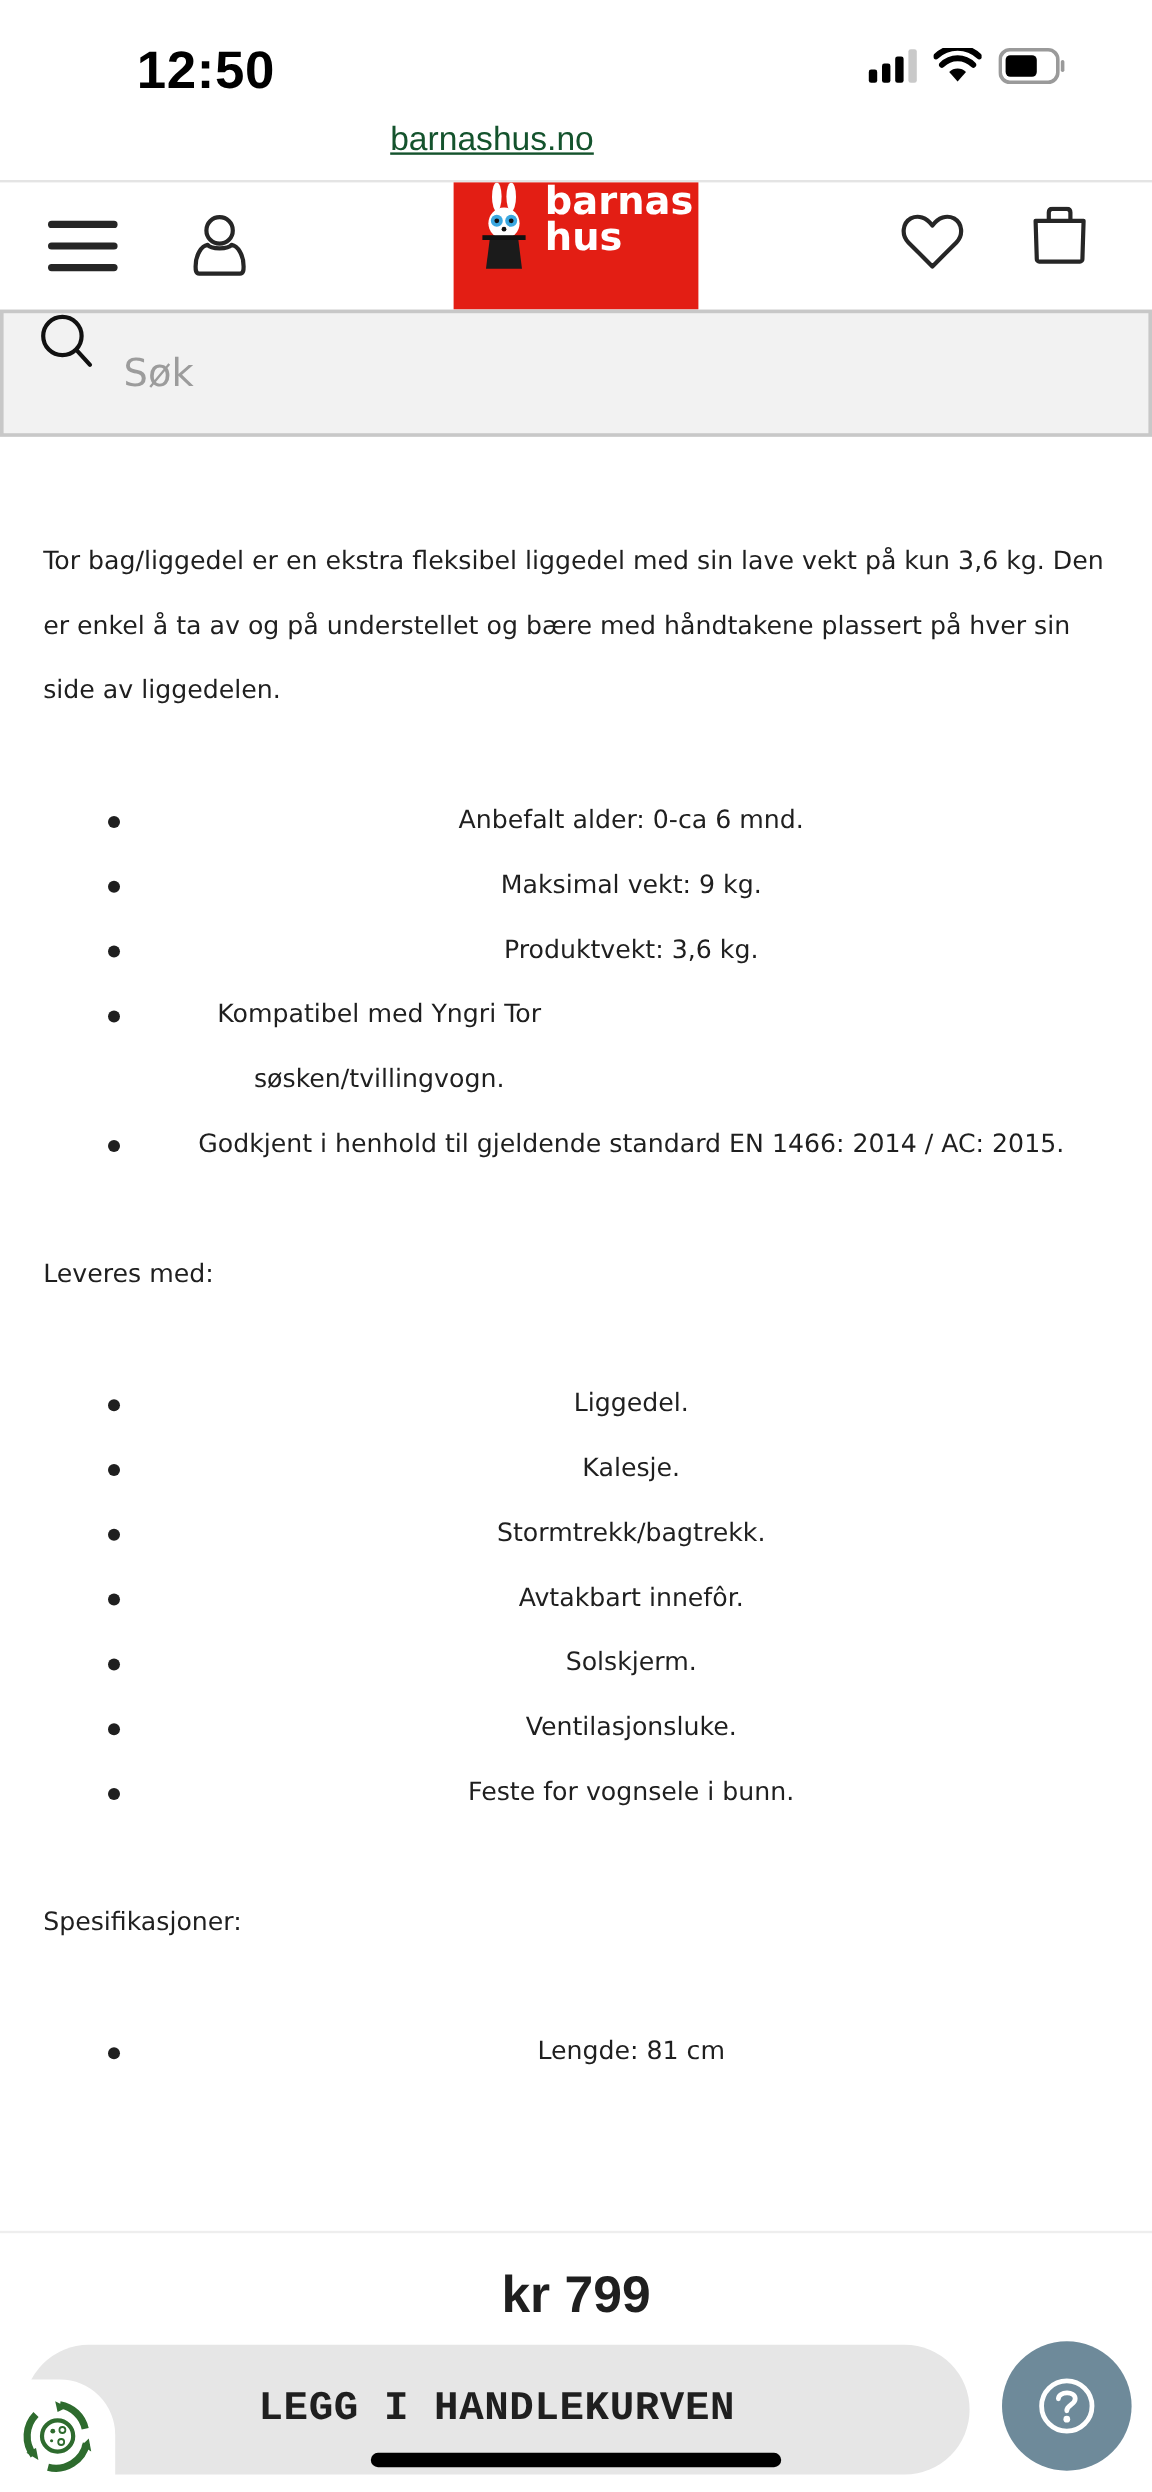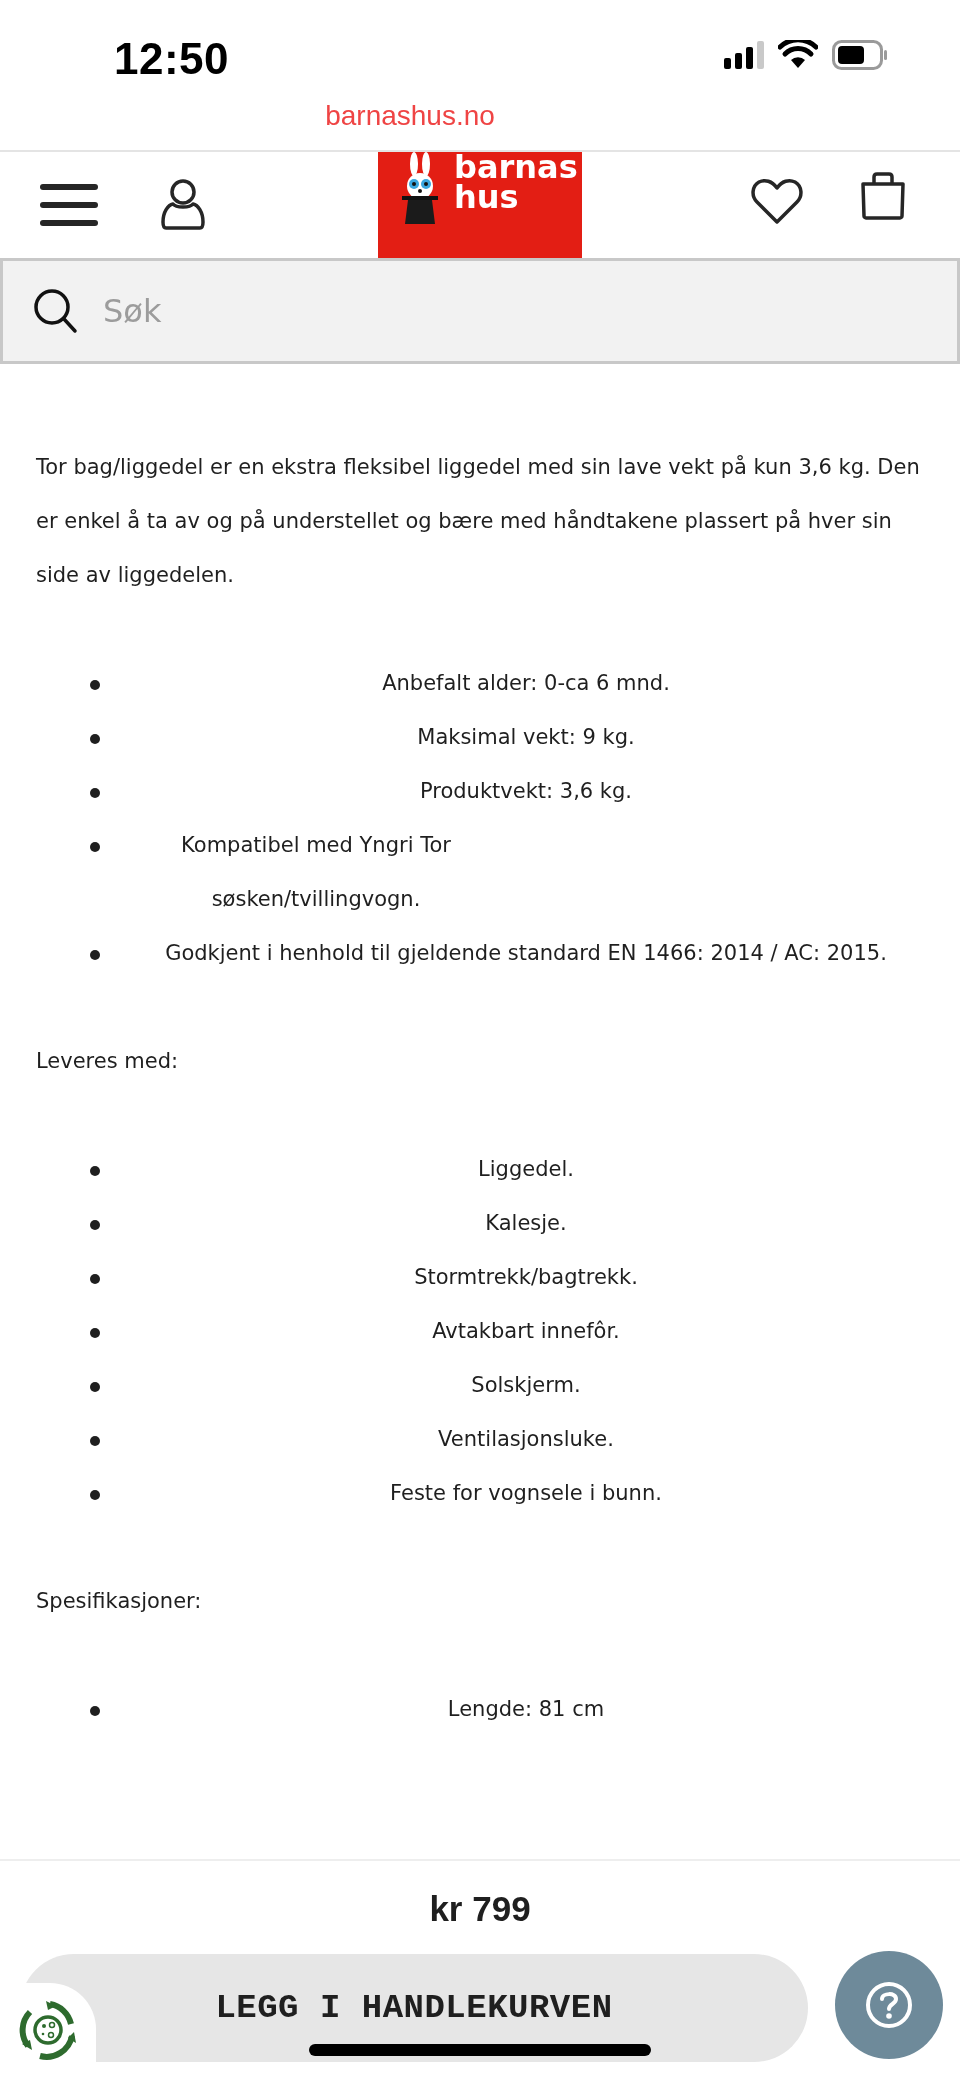--- a/index.html
+++ b/index.html
@@ -6,48 +6,48 @@
     html, body { width: 960px; height: 2077px; overflow: hidden; background: #ffffff; }
     body { font-family: "Liberation Sans", "DejaVu Sans", sans-serif; color: #1f1f1f; position: relative; }
 
     
     .status-bar { position: absolute; top: 0; left: 0; width: 960px; height: 110px; }
     .status-time { position: absolute; left: 114px; top: 34px; font-size: 44px; font-weight: 700; color: #000; letter-spacing: 0.5px; }
     .status-icons { position: absolute; right: 72px; top: 40px; display: flex; align-items: center; gap: 14px; }
     .signal { display: flex; align-items: flex-end; gap: 4px; height: 28px; }
     .signal span { width: 7px; background: #000; border-radius: 2px; display: block; }
     .signal span.dim { background: #c9c9c9; }
-    .url-bar { position: absolute; top: 100px; width: 820px; text-align: center; font-size: 28px; color: #ef4444; }
+    .url-bar { position: absolute; top: 100px; width: 820px; text-align: center; font-size: 28px; color: #14532d; text-decoration: underline; }
 
     
     .site-header { position: absolute; top: 150px; left: 0; width: 960px; height: 108px; border-top: 2px solid #e4e4e4; background: #fff; }
     .hamburger { position: absolute; left: 40px; top: 32px; width: 58px; height: 44px; }
     .hamburger span { display: block; height: 6px; background: #262626; border-radius: 3px; margin-bottom: 12px; }
     .account-icon { position: absolute; left: 160px; top: 26px; width: 46px; height: 54px; }
     .logo { position: absolute; left: 378px; top: 0; width: 204px; height: 106px; background: #e31e14; display: flex; padding-left: 22px; }
     .logo-text { color: #fff; font-weight: 700; font-size: 32px; line-height: 30px; margin-left: 12px; font-family: "DejaVu Sans", sans-serif; }
     .heart-icon { position: absolute; left: 750px; top: 24px; width: 54px; height: 50px; }
     .bag-icon { position: absolute; left: 860px; top: 20px; width: 46px; height: 48px; }
 
     
-    .search-box { position: absolute; top: 258px; left: 0; width: 960px; height: 106px; background: #f2f2f2; border: 3px solid #c8c8c8; display: flex; align-items: center; }
+    .search-box { position: absolute; top: 258px; left: 0; width: 960px; height: 106px; background: #f2f2f2; border: 3px solid #c8c8c8; display: flex; }
     .search-icon { margin-left: 30px; width: 46px; height: 46px; }
     .search-input { margin-left: 24px; border: none; background: transparent; font-size: 32px; color: #1f1f1f; outline: none; width: 800px; font-family: "DejaVu Sans", sans-serif; }
     .search-input::placeholder { color: #9c9c9c; }
 
     
     .content { position: absolute; top: 440px; left: 36px; width: 890px; font-family: "DejaVu Sans", sans-serif; font-size: 21px; line-height: 54px; color: #1f1f1f; }
     .content p { margin-bottom: 54px; }
     .content ul { list-style: none; margin-left: 54px; margin-bottom: 54px; }
     .content li { position: relative; padding-left: 36px; text-align: center; }
     .content li::before { content: ""; position: absolute; left: 0; top: 24px; width: 10px; height: 10px; background: #1f1f1f; border-radius: 50%; }
 
     
     .bottom-bar { position: absolute; top: 1859px; left: 0; width: 960px; height: 218px; background: #fff; border-top: 2px solid #eeeeee; }
-    .price { position: absolute; top: 28px; width: 960px; text-align: center; font-size: 35px; font-weight: 700; color: #1f1f1f; }
+    .price { position: absolute; top: 28px; width: 960px; text-align: center; font-size: 43px; font-weight: 700; color: #1f1f1f; }
     .cart-button { position: absolute; top: 93px; left: 20px; width: 788px; height: 108px; background: #e6e6e6; border-radius: 54px; border: none; font-size: 34px; font-weight: 700; color: #1f1f1f; letter-spacing: 0.5px; font-family: Liberation Mono, monospace; }
     .eco-badge { position: absolute; top: 1983px; left: 0; width: 96px; height: 94px; background: #fff; border-top-right-radius: 46px; display: flex; align-items: center; justify-content: center; }
     .help-button { position: absolute; top: 1951px; left: 835px; width: 108px; height: 108px; border-radius: 50%; background: #6e8a9a; display: flex; align-items: center; justify-content: center; border: none; }
     .home-indicator { position: absolute; top: 2044px; left: 309px; width: 342px; height: 12px; background: #000; border-radius: 6px; }
   </style>
 </head>
 <body>
 
 <div class="status-bar">
   <div class="status-time">12:50</div>

